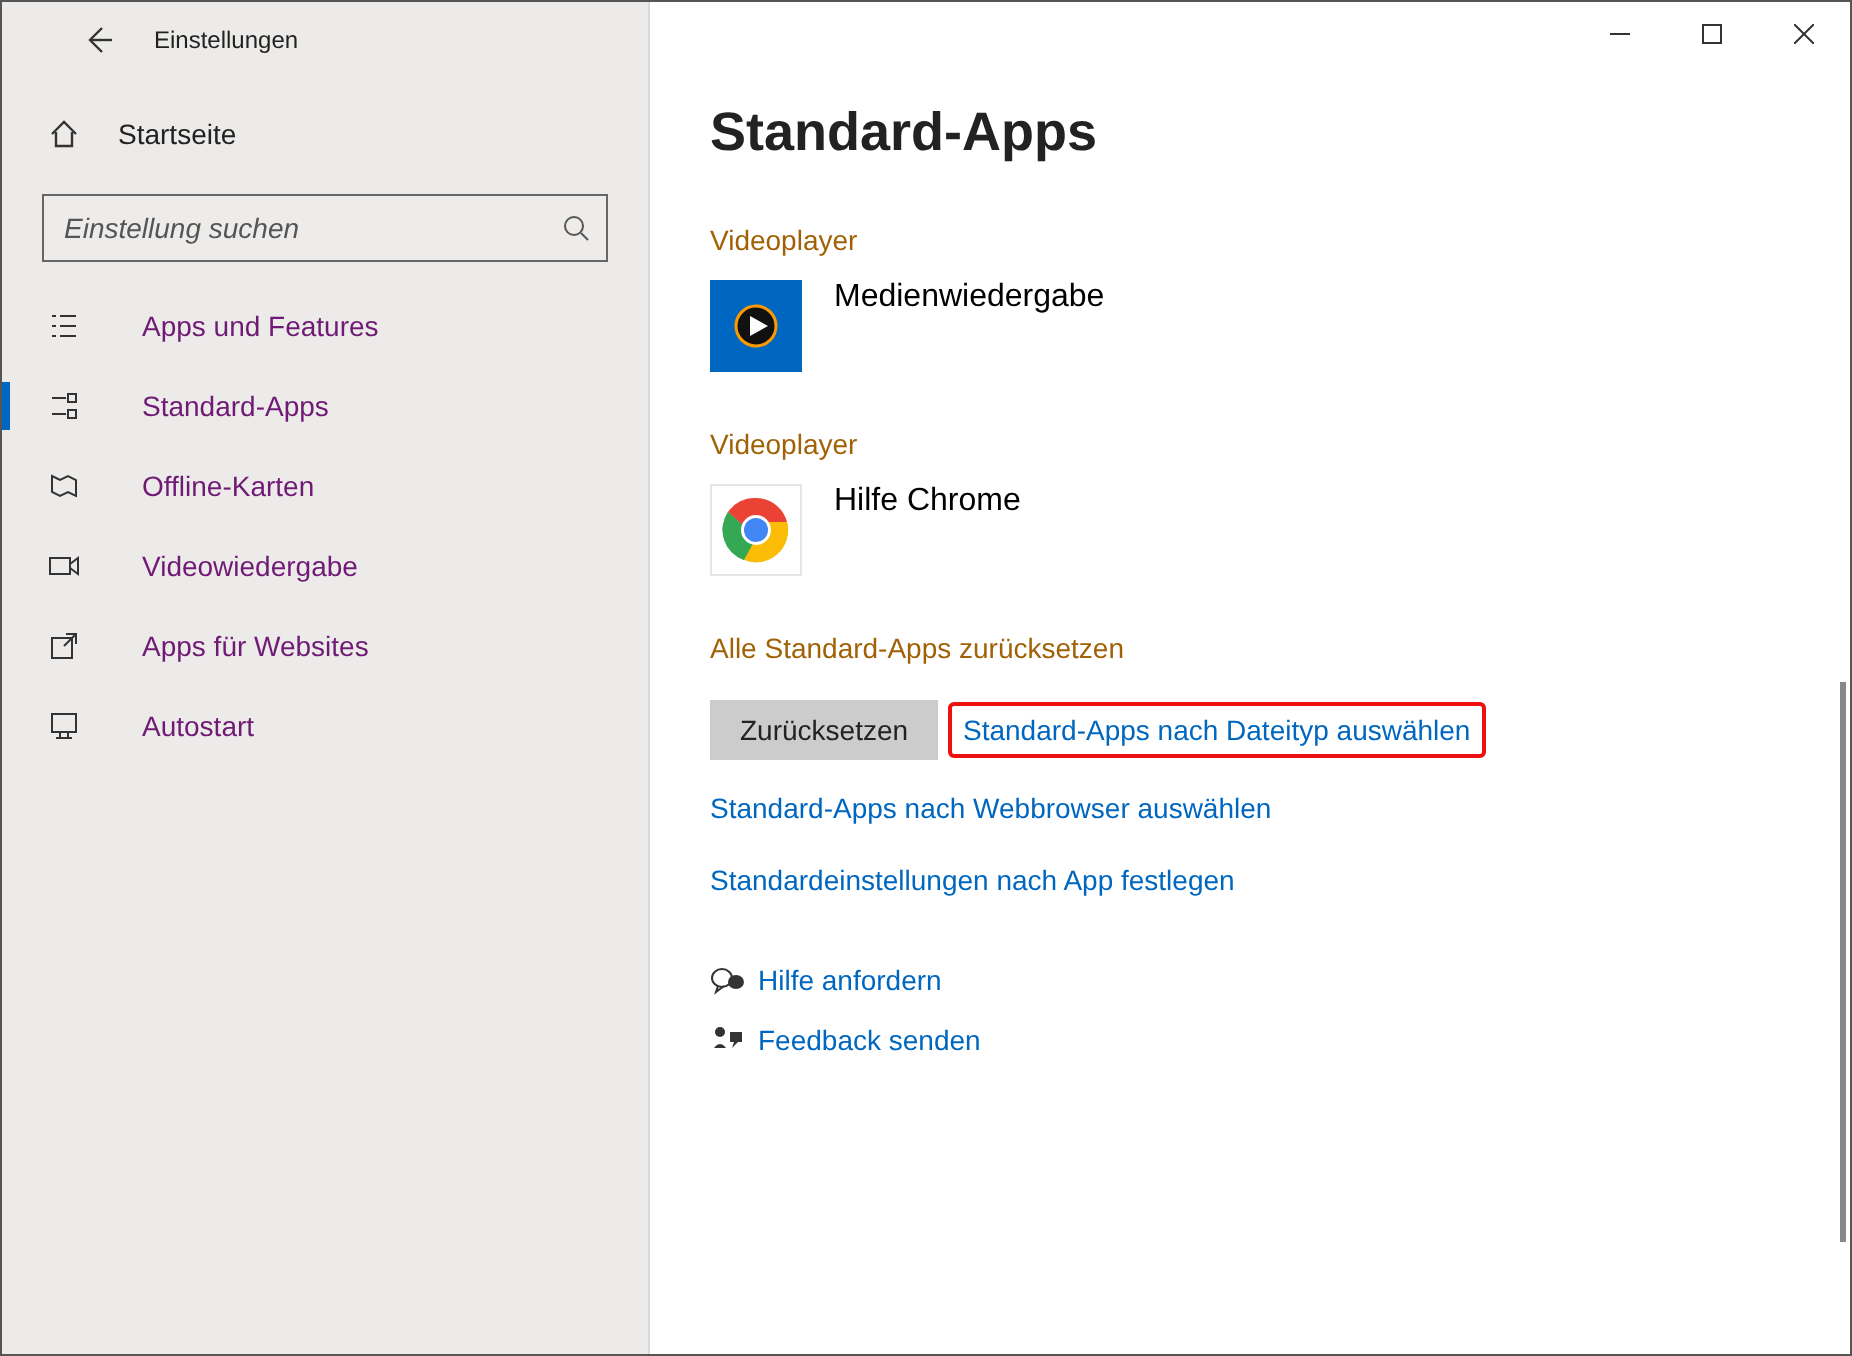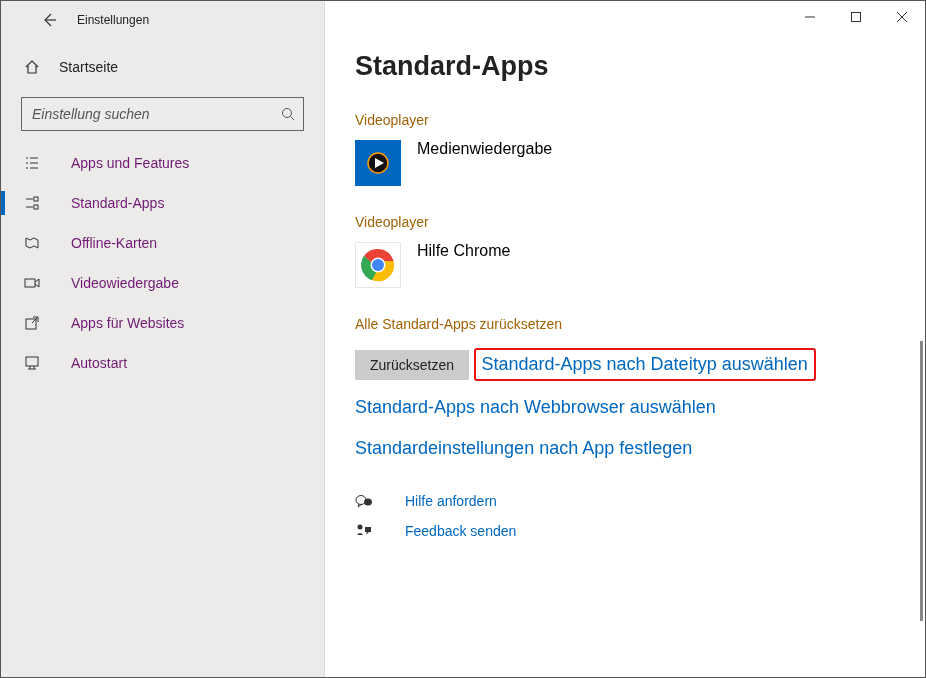--- a/index.html
+++ b/index.html
@@ -145,36 +145,36 @@
     background: #cccccc;
     border: 1px solid #cccccc;
     padding: 6px 14px;
     font-size: 14px;
     color: #222;
     margin-top: 6px;
     margin-bottom: 16px;
   }
   .link {
     display: block;
-    font-size: 18px;
+    font-size: 14px;
     color: #0067c0;
     margin-bottom: 20px;
   }
   .link.highlight {
     border: 2.5px solid #e11;
     border-radius: 3px;
     padding: 4px 6px;
     display: inline-block;
     margin-bottom: 16px;
   }
   .footer-links { margin-top: 34px; }
   .footer-link {
     display: flex;
     align-items: center;
-    gap: 32px;
+    gap: 6px;
     color: #0067c0;
     font-size: 14px;
     margin-bottom: 14px;
   }
   .footer-link .ficon { color: #333; width: 18px; display: flex; justify-content: center; }
   .scrollbar {
     position: absolute;
     right: 2px;
     top: 340px;
     width: 3px;

